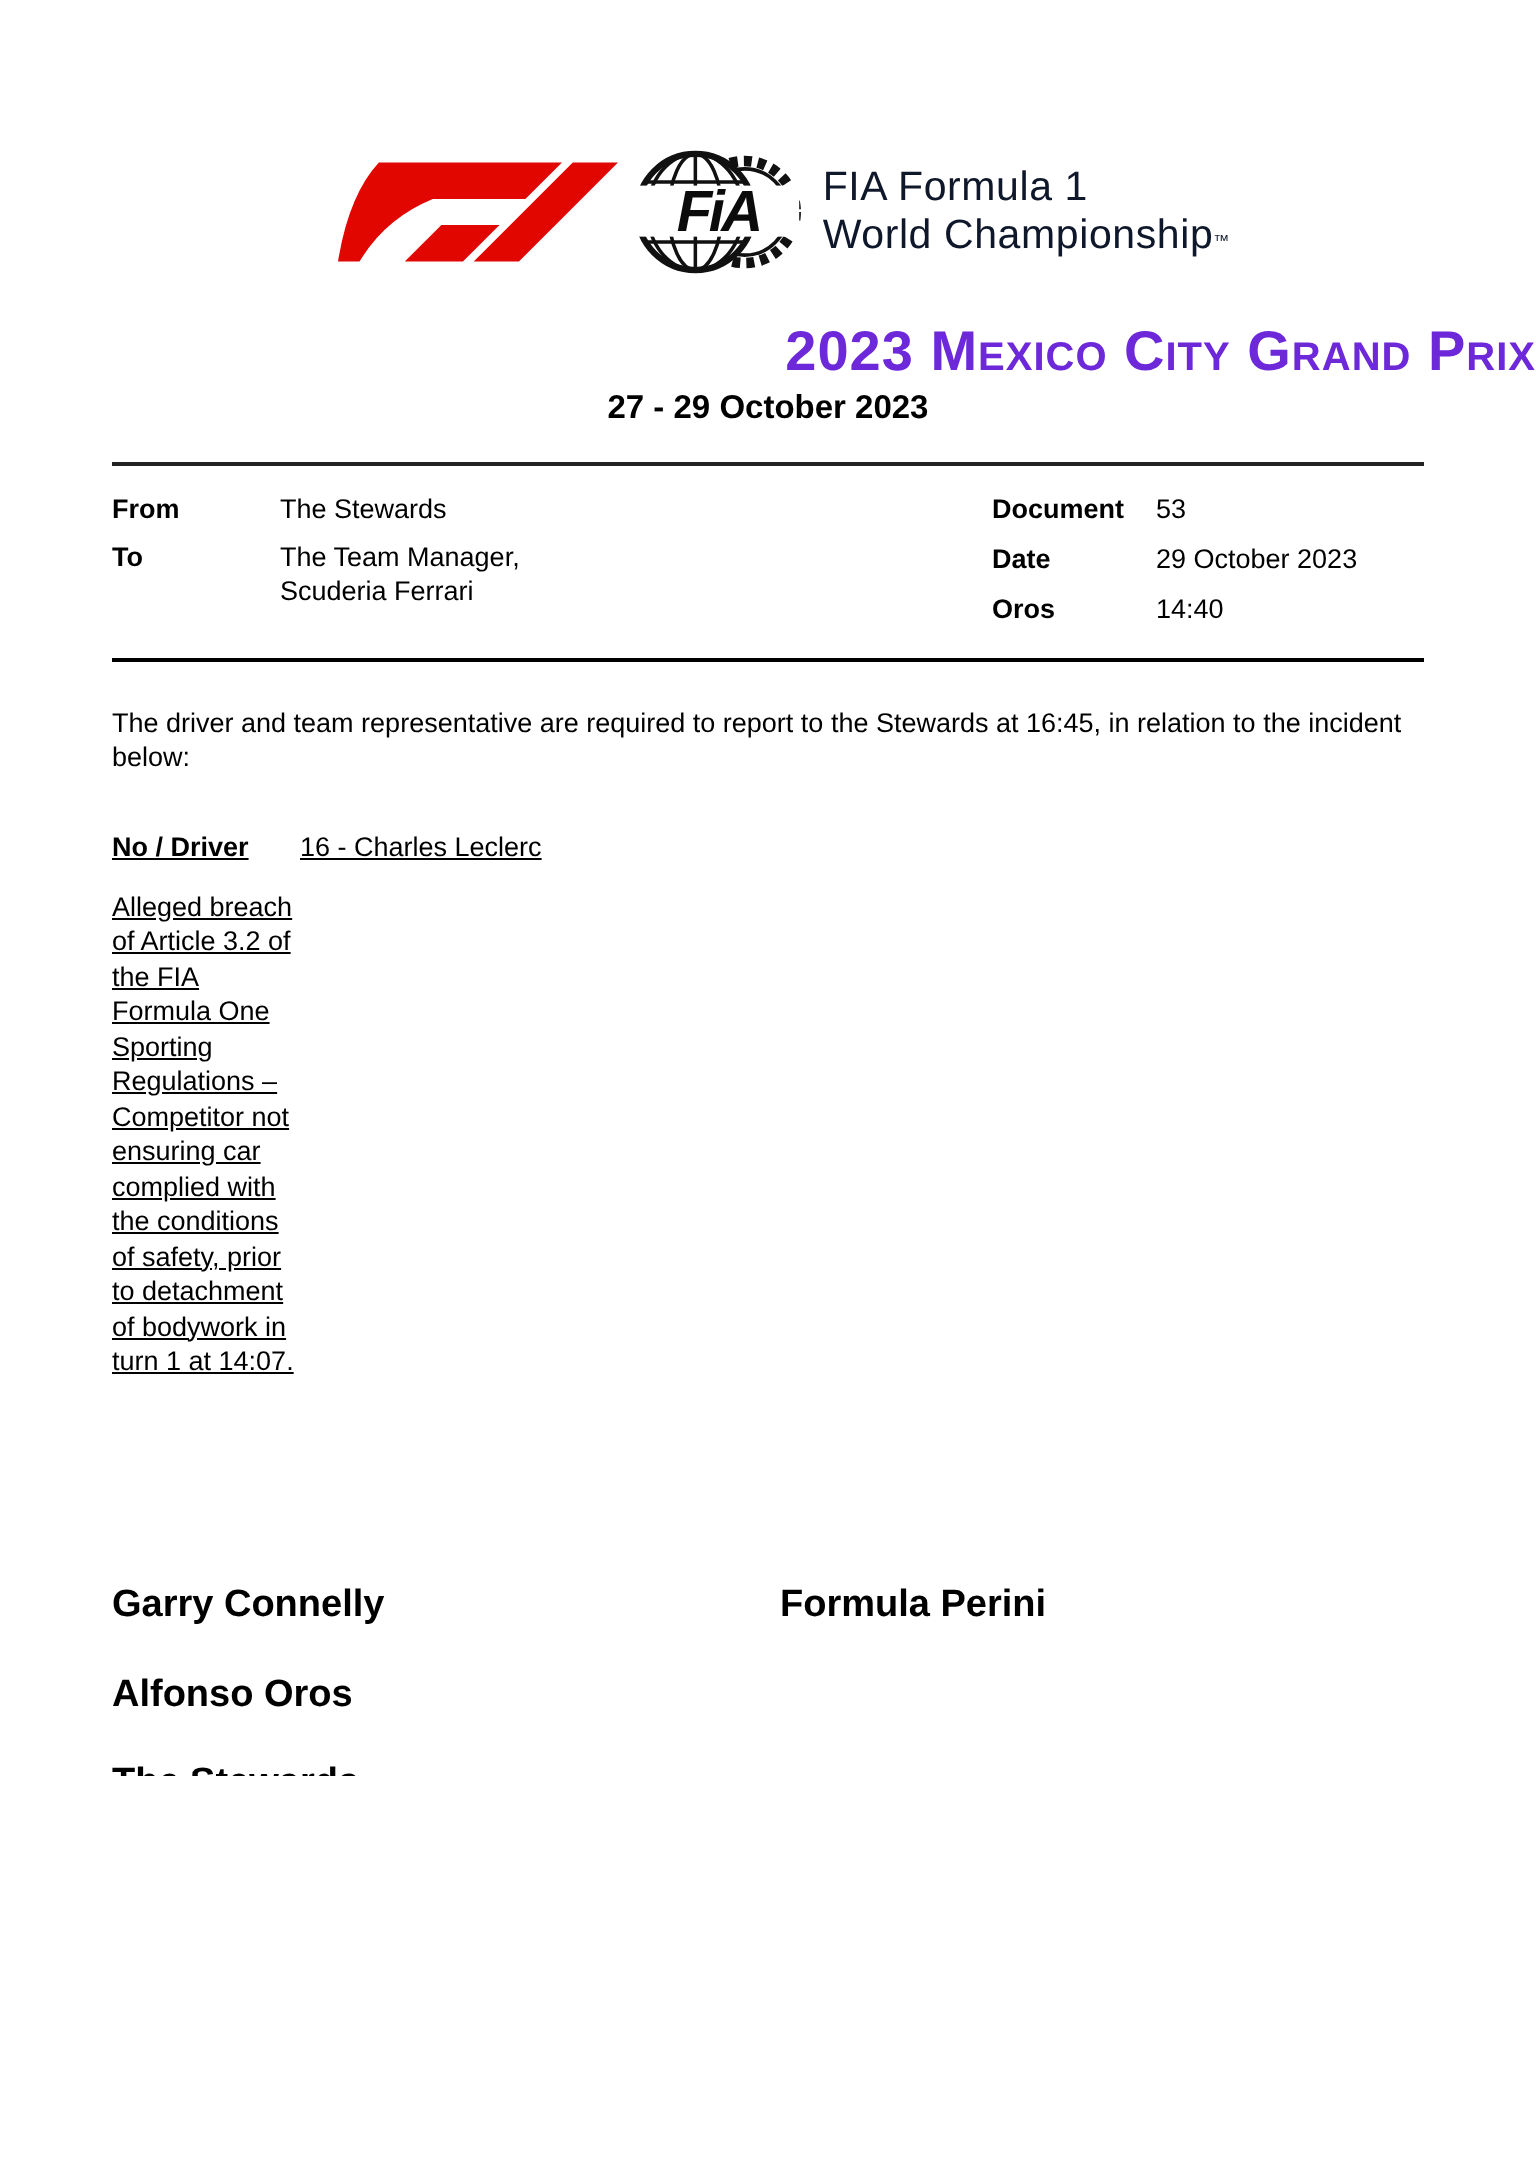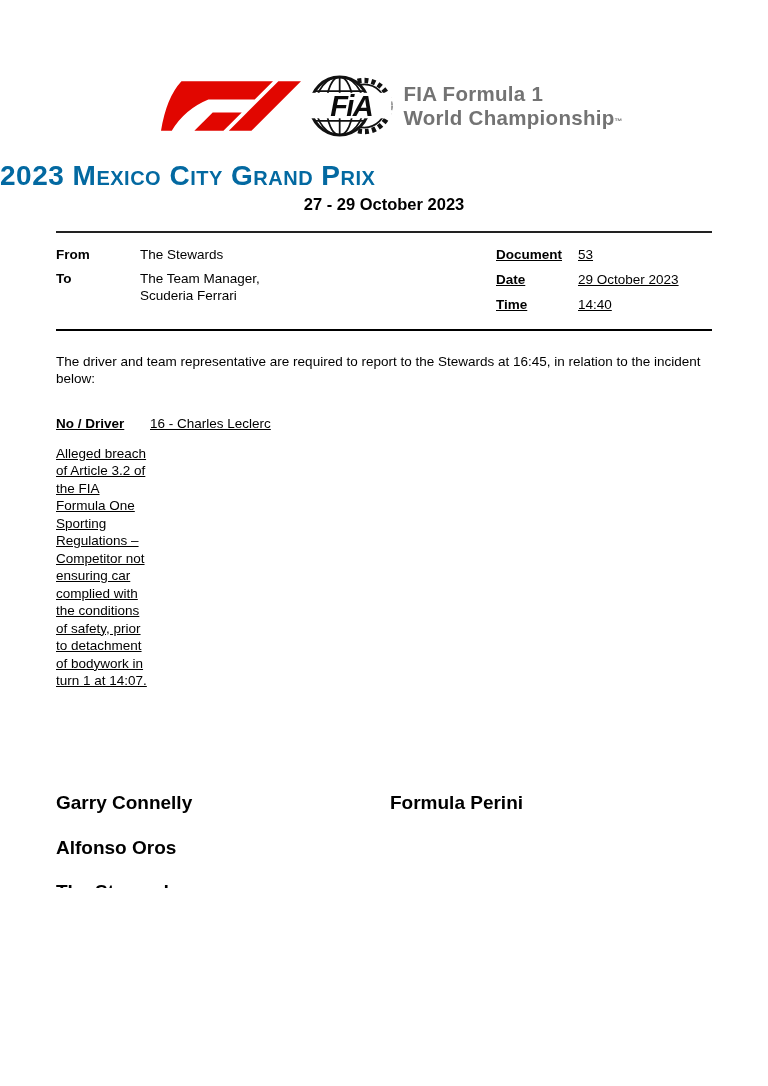--- a/index.html
+++ b/index.html
@@ -11,50 +11,49 @@
   }
   
   .masthead {
     padding-top: 72px;
     display: flex; justify-content: center; align-items: center;
     gap: 7px; transform: translateX(8px);
   }
   .f1-logo-svg { width: 140px; height: 52px; display: block; }
   .fia-logo-svg { width: 88px; height: 68px; display: block; }
   .wordmark {
-    font-size: 20.5px; line-height: 1.16; color: #737373;
-    letter-spacing: 0.3px; font-weight: 700;
+    font-size: 20.5px; line-height: 1.16; color: #0f172a;
+    letter-spacing: 0.3px; font-weight: 400;
   }
   .wordmark .tm { font-size: 8px; vertical-align: 1px; letter-spacing: 0; }
   
   .event-title {
-    margin: 20px 0 0; text-align: left;
+    margin: 20px 0 0; text-align: right;
     font-size: 28px; font-weight: bold; font-variant: small-caps;
-    letter-spacing: 0.5px; color: #0369a1;
+    letter-spacing: 0.5px; color: #6d28d9;
   }
   .event-dates {
     text-align: center; font-size: 16.5px; font-weight: bold; margin-top: 3px;
   }
   
   .meta {
     margin: 17px 56px 12px;
     border-top: 2px solid #222; border-bottom: 2px solid #000;
     padding: 13px 0 16px;
     display: flex; justify-content: space-between; align-items: flex-start;
     font-size: 13.5px; line-height: 17px;
   }
   .meta-left {
     display: grid; grid-template-columns: 84px 1fr; row-gap: 7px;
     align-items: start;
   }
   .meta-right {
     width: 216px;
     display: grid; grid-template-columns: 82px 1fr; row-gap: 8px;
     align-items: start;
-    text-decoration: underline;
   }
   .meta .lbl { font-weight: bold; }
   
   .intro { margin: 22px 56px 0; font-size: 13.5px; line-height: 17px; }
   .kv-section { margin: 28px 56px 0; font-size: 13.5px; line-height: 17.5px; }
   .kv-row { display: grid; grid-template-columns: 94px 1fr; margin-bottom: 12px; text-decoration: underline; }
   .kv-row .lbl { font-weight: bold; }
   .kv-row .val.reason { max-width: 505px; }
   
   .signatures { margin: 102px 56px 0; font-size: 19px; font-weight: bold; }
@@ -110,21 +109,21 @@
       <div class="val">
         <div>The Team Manager,</div>
         <div>Scuderia Ferrari</div>
       </div>
     </div>
     <div class="meta-right">
       <div class="lbl">Document</div>
       <div class="val">53</div>
       <div class="lbl">Date</div>
       <div class="val">29 October 2023</div>
-      <div class="lbl">Time</div>
+      <div class="lbl">Oros</div>
       <div class="val">14:40</div>
     </div>
   </section>
 
   <p class="intro">The driver and team representative are required to report to the Stewards at 16:45, in relation to the incident below:</p>
 
   <section class="kv-section">
     <div class="kv-row">
       <div class="lbl">No / Driver</div>
       <div class="val">16 - Charles Leclerc</div>

